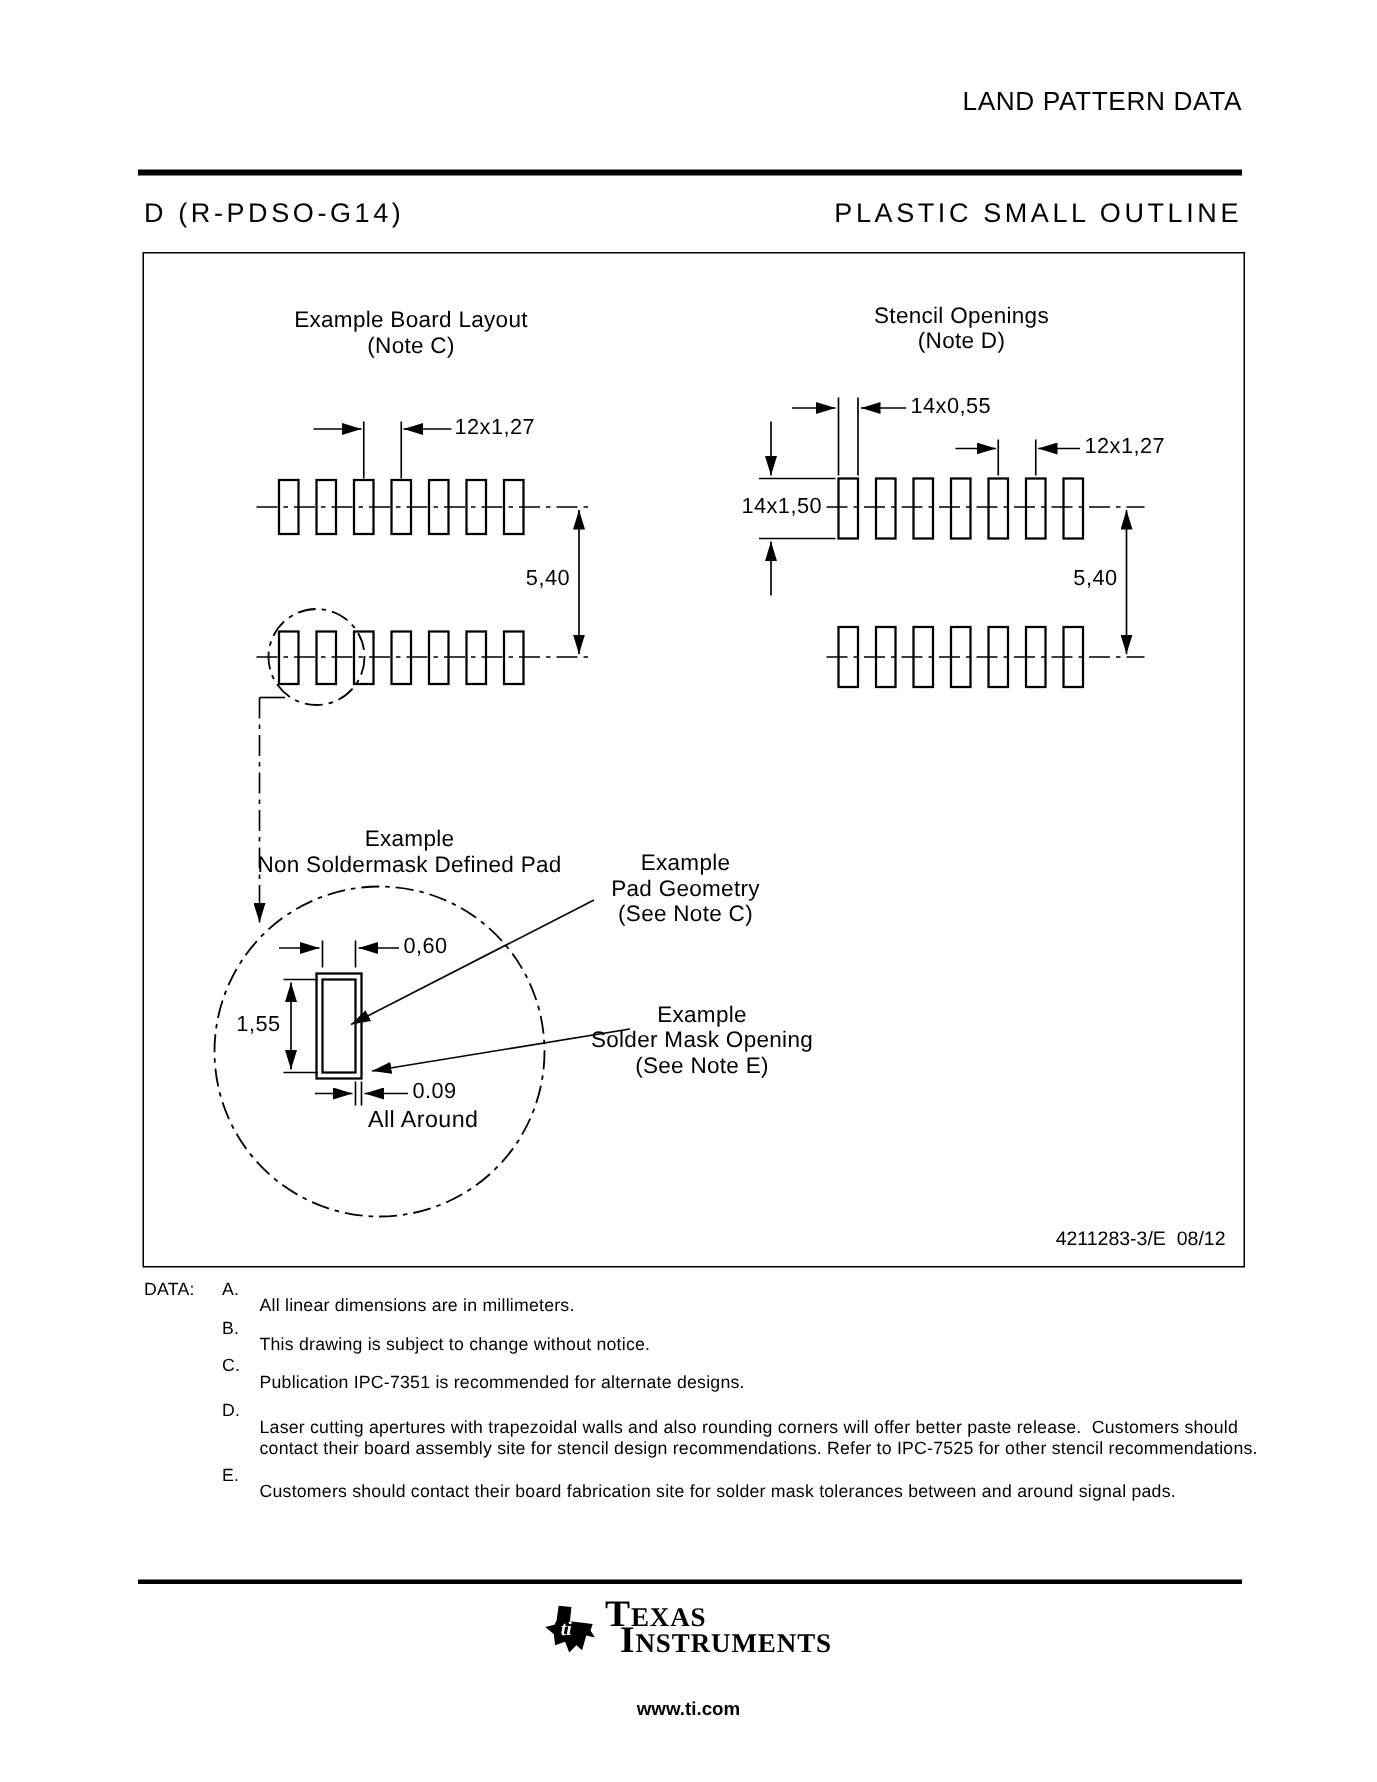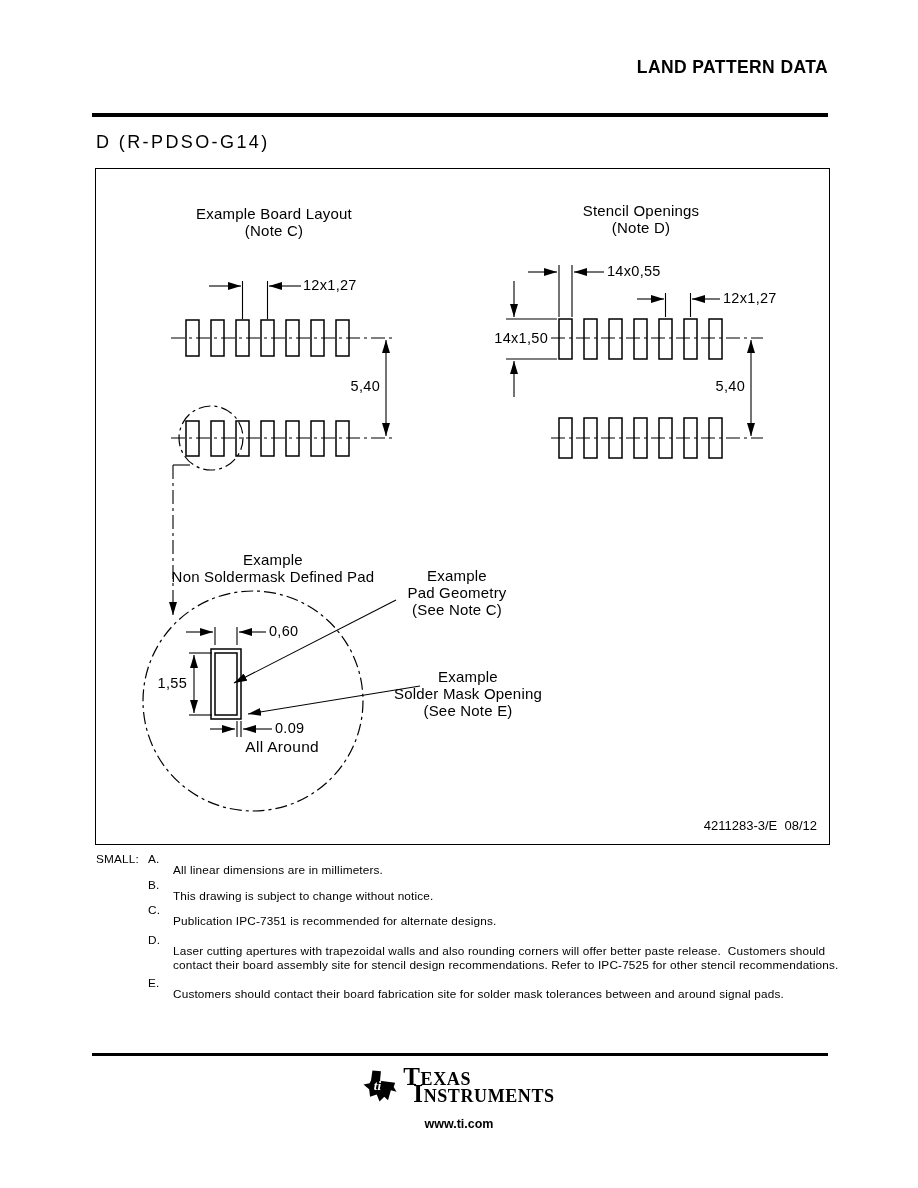--- a/index.html
+++ b/index.html
@@ -1,52 +1,53 @@
 <!DOCTYPE html>
 <html><head>
 <meta charset="utf-8">
 <style>
   html,body{margin:0;padding:0;background:#fff;}
   .page{position:relative;width:918px;height:1188px;background:#ffffff;
         font-family:"Liberation Sans",sans-serif;color:#000;overflow:hidden;}
   .abs{position:absolute;}
-  .hdr{font-size:17.5px;font-weight:bold;letter-spacing:0.4px;}
+  .hdr{font-size:17.5px;font-weight:normal;letter-spacing:0.4px;}
   .rule{background:#000;}
   .titlerow{font-size:18px;letter-spacing:2.4px;white-space:nowrap;}
   .frame{border:1.6px solid #000;}
   .cad{font-size:14.5px;letter-spacing:0.3px;white-space:nowrap;}
   .cads{font-size:15px;letter-spacing:0.2px;white-space:nowrap;}
   .ctr{text-align:center;}
   .rt{text-align:right;}
   .docnum{font-size:13px;white-space:pre;}
   .notes{font-size:11.8px;line-height:14.6px;letter-spacing:0.15px;}
   .note-row{display:flex;}
   .note-letter{width:25px;flex:none;}
   .note-text{width:678px;white-space:pre-wrap;margin-top:11px;}
   .footer{display:flex;flex-direction:column;align-items:center;}
   .brandrow{display:flex;align-items:flex-start;}
   .brand{font-family:Liberation Serif, serif;font-variant:small-caps;font-weight:bold;
          font-size:25px;line-height:17px;letter-spacing:0.6px;}
-  .url{font-size:12.5px;font-weight:bold;margin-top:4px;}
+  .url{font-size:12.5px;font-weight:bold;margin-top:19px;}
   svg{overflow:visible;}
   .ln{stroke:#000;stroke-width:1.1;fill:none;}
   .pad{stroke:#000;stroke-width:1.5;fill:none;}
   .cl{stroke:#000;stroke-width:1.1;fill:none;stroke-dasharray:14 4 3 4;}
   .dc{stroke:#000;stroke-width:1.2;fill:none;stroke-dasharray:12 4 3 4;}
 </style>
 </head>
 <body>
 
 <div class="page">
 
   <div class="abs hdr" style="top:57px;right:90px;">LAND PATTERN DATA</div>
 
   <div class="abs rule" style="left:92px;top:113px;width:736px;height:4px;"></div>
 
   <div class="abs titlerow" style="left:96px;top:132px;">D (R-PDSO-G14)</div>
+  <div class="abs titlerow" style="top:132px;right:90px;">PLASTIC SMALL OUTLINE</div>
 
   <div class="abs frame" style="left:95px;top:168px;width:733px;height:675px;">
 
     <svg class="abs" style="left:0;top:0;" width="733" height="675" viewBox="0 0 733 675">
       <defs>
         <marker id="arr" markerWidth="14" markerHeight="8" refX="13" refY="4" orient="auto" markerUnits="userSpaceOnUse">
           <path d="M0,0 L13,4 L0,8 z" fill="#000"></path>
         </marker>
       </defs>
 
@@ -200,21 +201,21 @@
     </div>
     <div class="abs cads ctr" style="left:292px;top:499px;width:160px;">
       <div>Example</div>
       <div>Solder Mask Opening</div>
       <div>(See Note E)</div>
     </div>
 
     <div class="abs docnum" style="right:12px;top:649px;">4211283-3/E  08/12</div>
   </div>
 
-  <div class="abs notes" style="left:96px;top:852px;">SMALL:</div>
+  <div class="abs notes" style="left:96px;top:852px;">DATA:</div>
   <div class="abs notes" style="left:148px;top:852px;width:706px;">
     <div class="note-row">
       <div class="note-letter">A.</div>
       <div class="note-text">All linear dimensions are in millimeters.</div>
     </div>
     <div class="note-row">
       <div class="note-letter">B.</div>
       <div class="note-text">This drawing is subject to change without notice.</div>
     </div>
     <div class="note-row">

